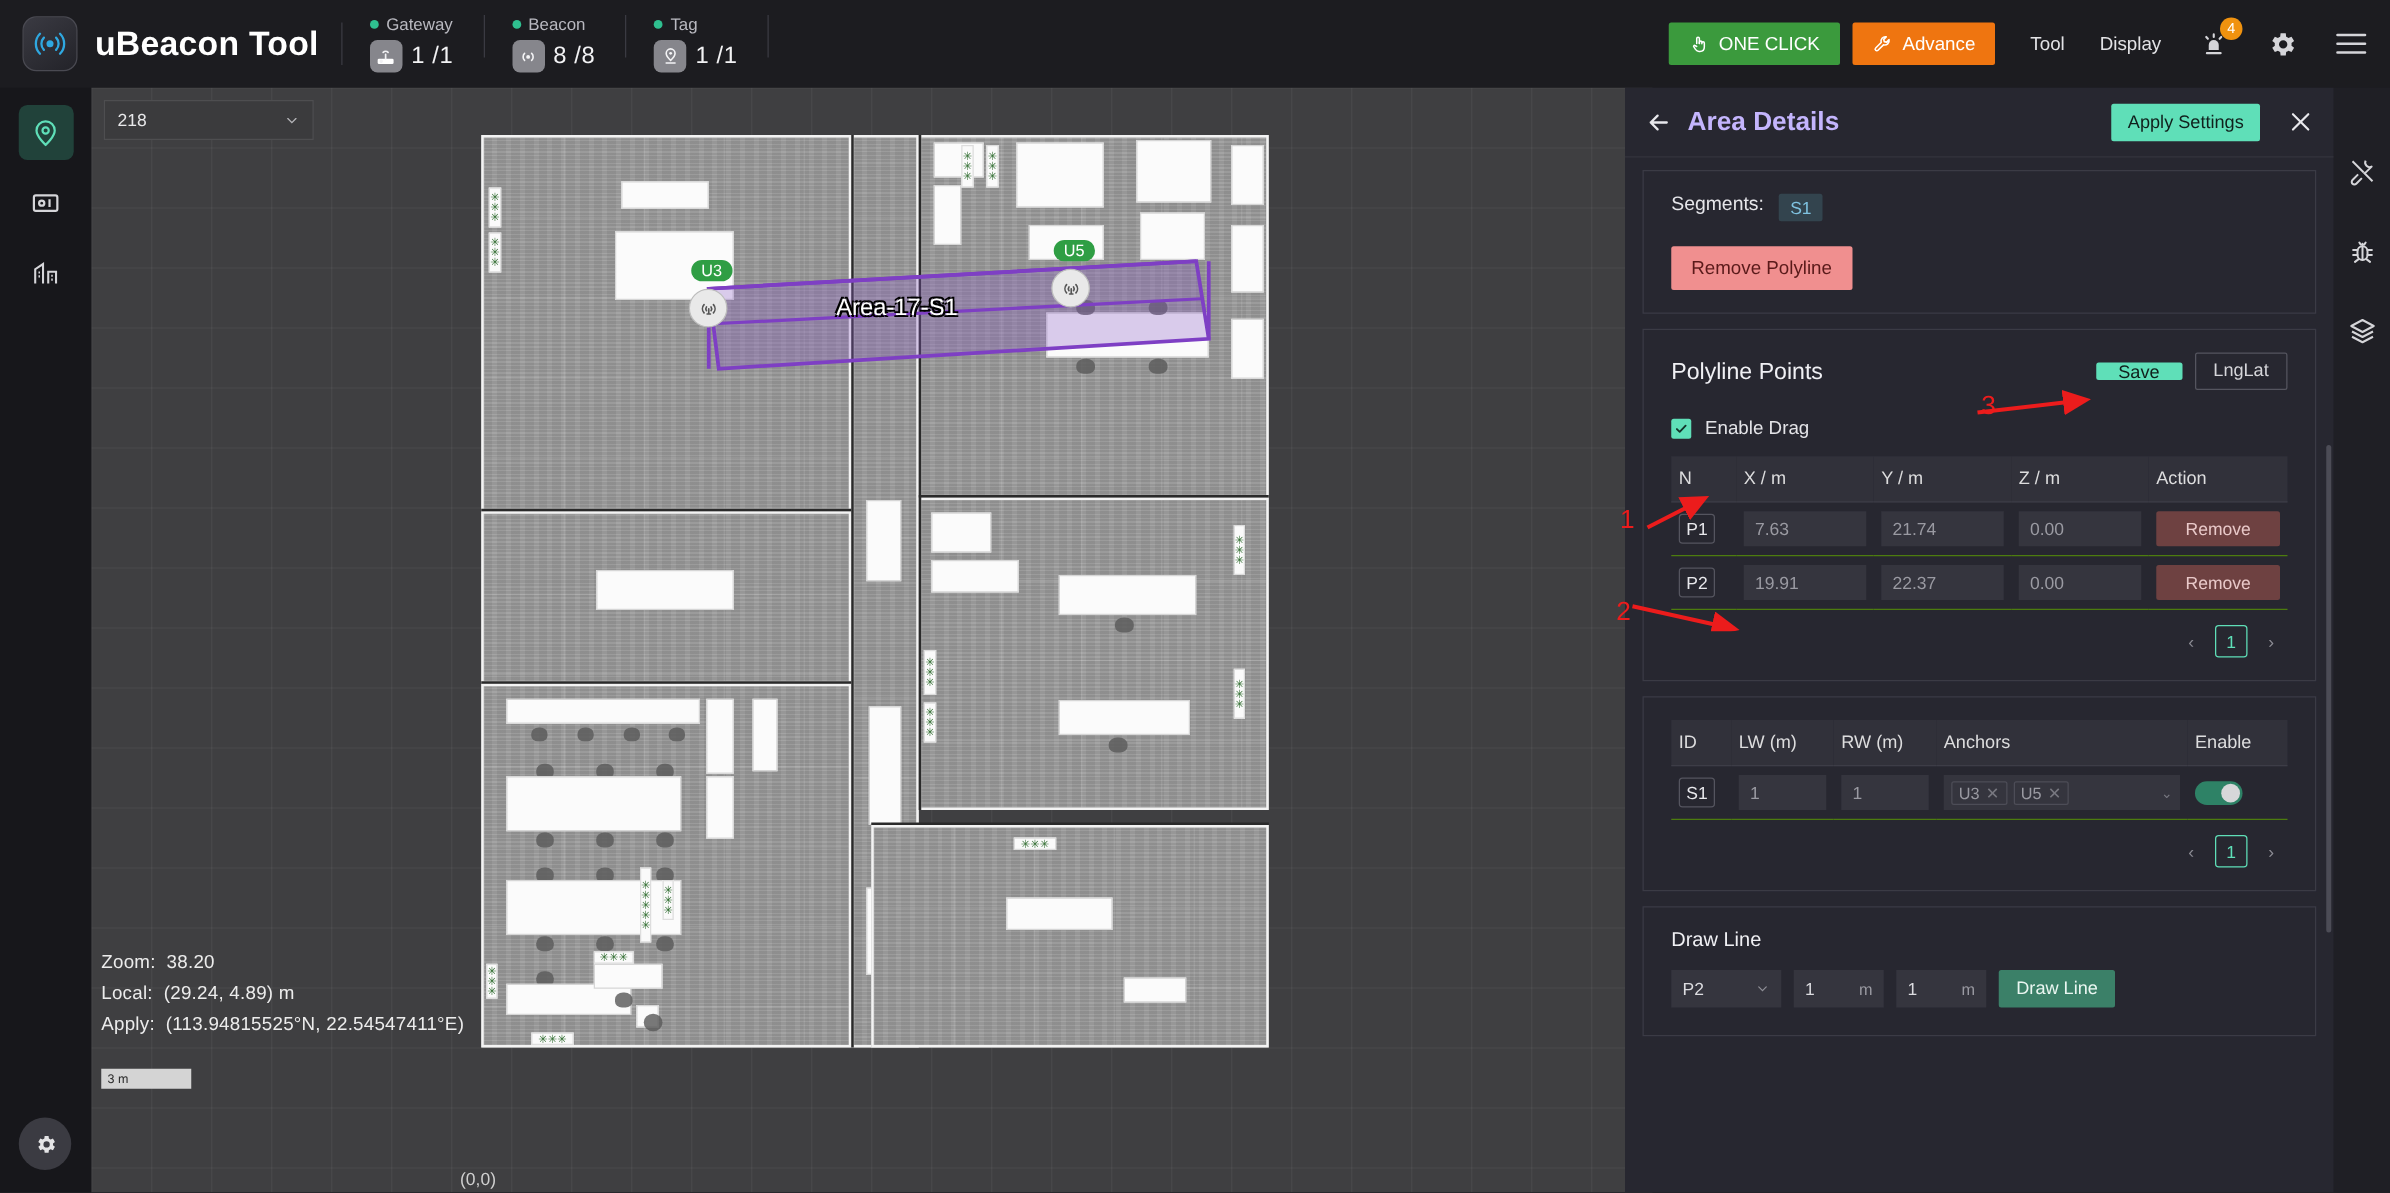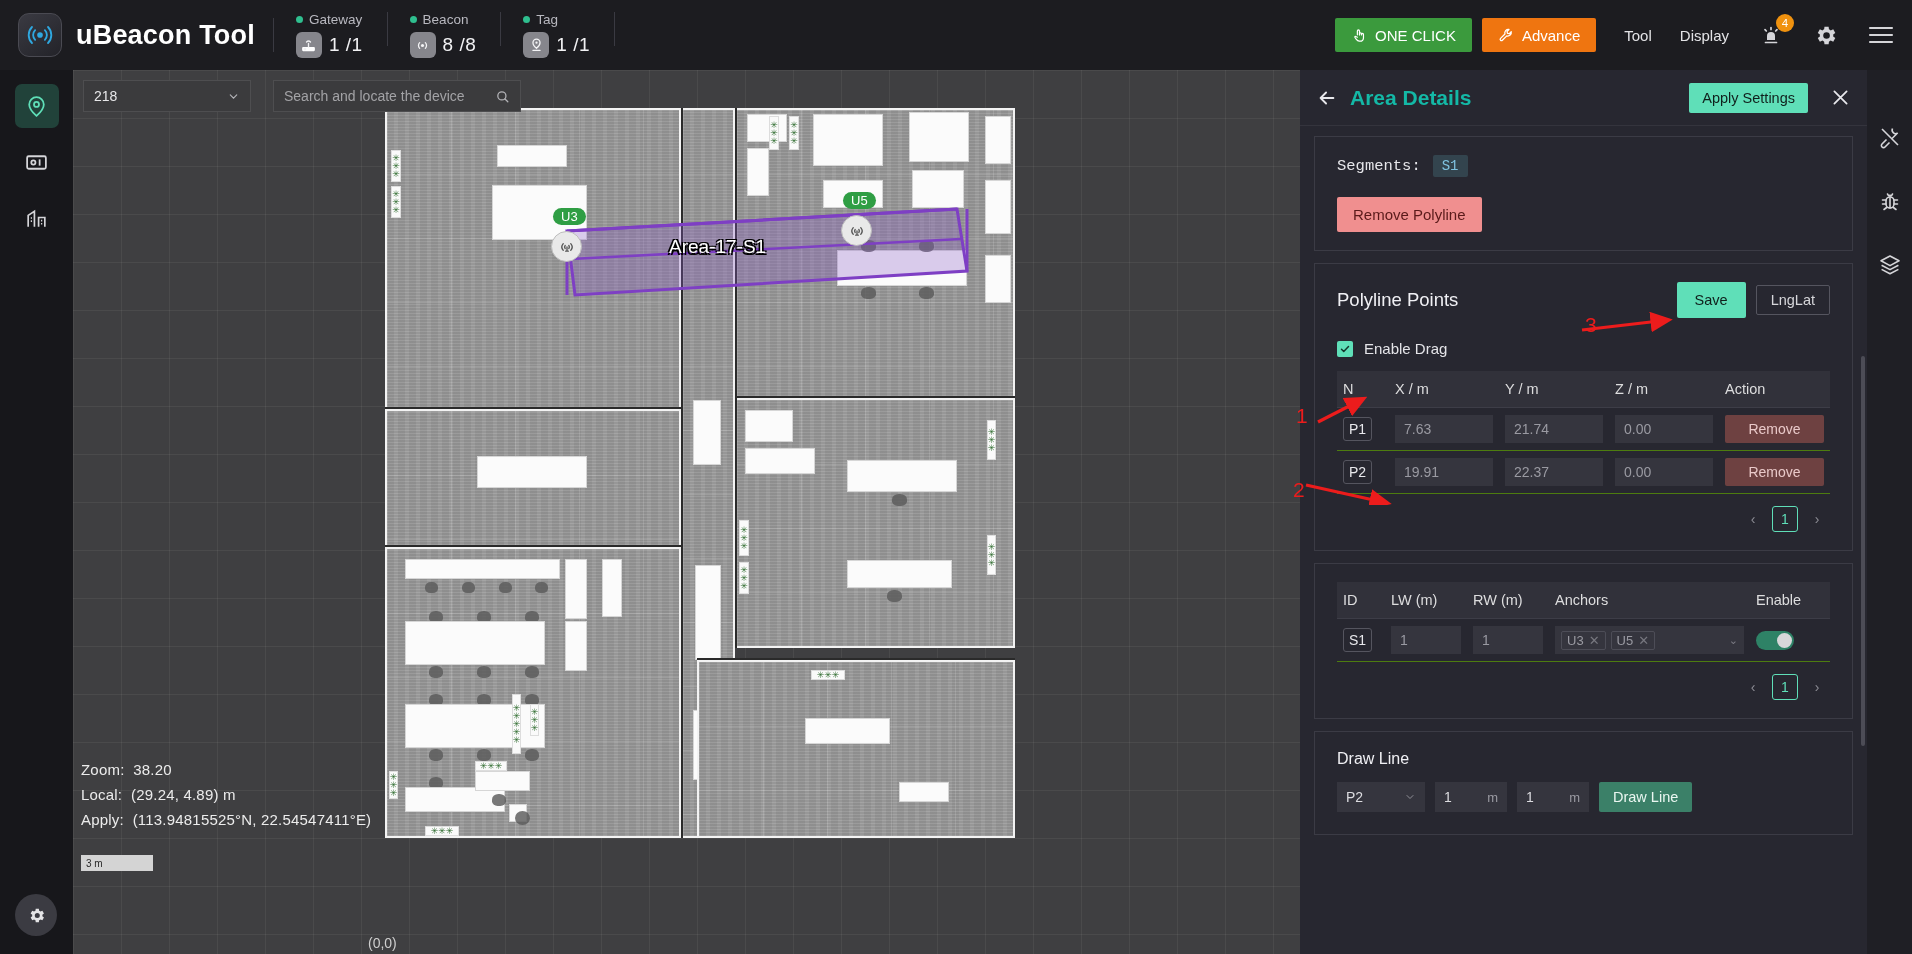--- a/index.html
+++ b/index.html
@@ -165,48 +165,48 @@
   
   .panel {
     position:absolute; top:70px; right:45px; width:567px; height:884px;
     background:#272730; z-index:35; display:flex; flex-direction:column;
   }
   .panel-head {
     height:56px; display:flex; align-items:center; padding:0 16px;
     border-bottom:1px solid #34343d; flex:0 0 auto;
   }
   .back-arrow { cursor:pointer; display:flex; margin-right:12px; }
-  .panel-title { color:#14b8a6; font-size:21px; font-weight:bold; }
+  .panel-title { color:#c4b5fd; font-size:21px; font-weight:bold; }
   .btn-apply {
     margin-left:auto; background:#5fdfb8; color:#10201c; font-size:14.5px;
     height:30px; padding:0 13px; border:none; cursor:pointer; border-radius:2px;
     display:flex; align-items:center;
   }
   .close-x { margin-left:22px; cursor:pointer; display:flex; }
 
   .panel-body { flex:1 1 auto; overflow:hidden; position:relative; padding:10px 14px 0 14px; }
   .card {
     border:1px solid #3b3b45; background:#272730; margin-bottom:12px; padding:18px 22px;
   }
-  .seg-row { display:flex; align-items:center; margin-bottom:20px;font-family:Liberation Mono, monospace; }
+  .seg-row { display:flex; margin-bottom:20px; }
   .seg-lbl { color:#e6e6ea; font-size:15.5px; margin-right:12px; }
   .chip {
     background:#33444e; color:#7fc2e0; font-size:14px; padding:3px 9px; border-radius:2px;
   }
   .btn-remove-poly {
     background:#f08f8f; color:#5a1a1a; border:none; font-size:15px;
     padding:9px 16px; cursor:pointer; border-radius:2px;
   }
 
   .card-hd { display:flex; align-items:center; margin-bottom:22px; }
   .card-title { color:#f0f0f4; font-size:18.5px; }
   .card-actions { margin-left:auto; display:flex; align-items:center; }
   .btn-save {
     background:#5fdfb8; color:#10201c; border:none; font-size:14.5px;
-    height:36px; padding:0 18px; cursor:pointer; border-radius:2px;
+    height:14px; padding:0 18px; cursor:pointer; border-radius:2px;
   }
   .btn-cancel {
     background:transparent; color:#d6d6da; border:1px solid #55555f; font-size:14.5px;
     height:30px; padding:0 14px; cursor:pointer; margin-left:10px; border-radius:2px;
   }
   .btn-edit-seg {
     background:#3b8068; color:#eaf6f1; border:none; font-size:14.5px;
     height:30px; padding:0 14px; cursor:pointer; border-radius:2px;
   }
 
@@ -580,27 +580,20 @@
         </div>
       </div>
       <div class="area-label" style="left:284px; top:128px;">Area-17-S1</div>
     </div>
 
     <div class="map-ctrls">
       <div class="sel-floor">
         <span>218</span>
         <svg width="13" height="13" viewBox="0 0 24 24" fill="none" stroke="#b4b4b8" stroke-width="2">
           <path d="M6 9l6 6 6-6" stroke-linecap="round"></path>
-        </svg>
-      </div>
-      <div class="search-box">
-        <input type="text" value="" placeholder="Search and locate the device" style="">
-        <svg width="15" height="15" viewBox="0 0 24 24" fill="none" stroke="#b4b4b8" stroke-width="2">
-          <circle cx="11" cy="11" r="6.5"></circle>
-            <path d="M16 16l4.5 4.5" stroke-linecap="round"></path>
         </svg>
       </div>
     </div>
 
     <div class="info">
       <div>
         <span>Zoom:</span>&nbsp;&nbsp;<span>38.20</span>
       </div>
       <div>
         <span>Local:</span>&nbsp;&nbsp;<span>(29.24,  4.89)  m</span>

